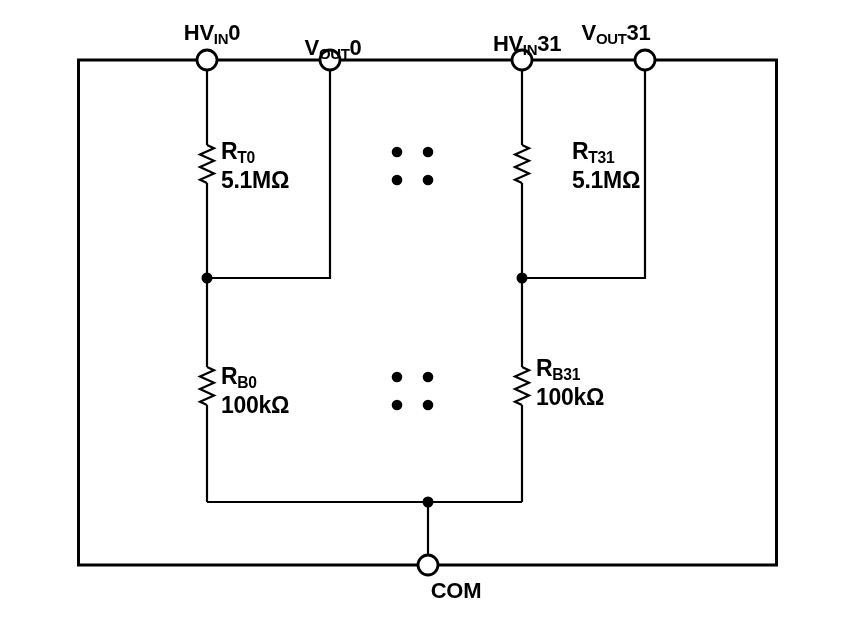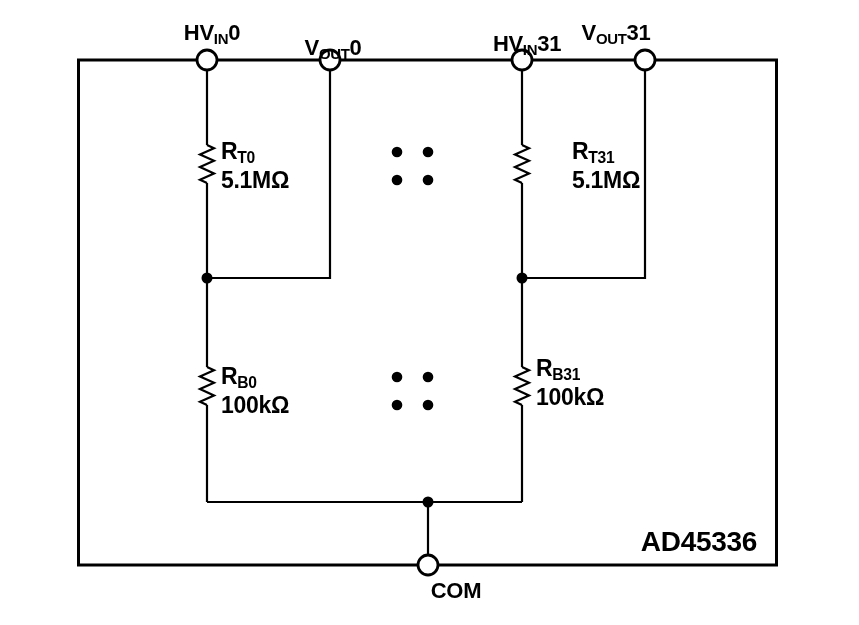--- a/index.html
+++ b/index.html
@@ -106,17 +106,14 @@
   </div>
   <div class="label r-label" style="left:536px; top:140px;margin-left:36px;">
     <div><span>R</span><span class="sub">T31</span></div>
     <div>5.1MΩ</div>
   </div>
   <div class="label r-label" style="left:536px; top:357px;">
     <div><span>R</span><span class="sub">B31</span></div>
     <div>100kΩ</div>
   </div>
 
-  <div class="label part-label" style="right:102px; top:527px;">
-    <span>AD45336</span>
-  </div>
 
 </div>
 
 </body></html>

